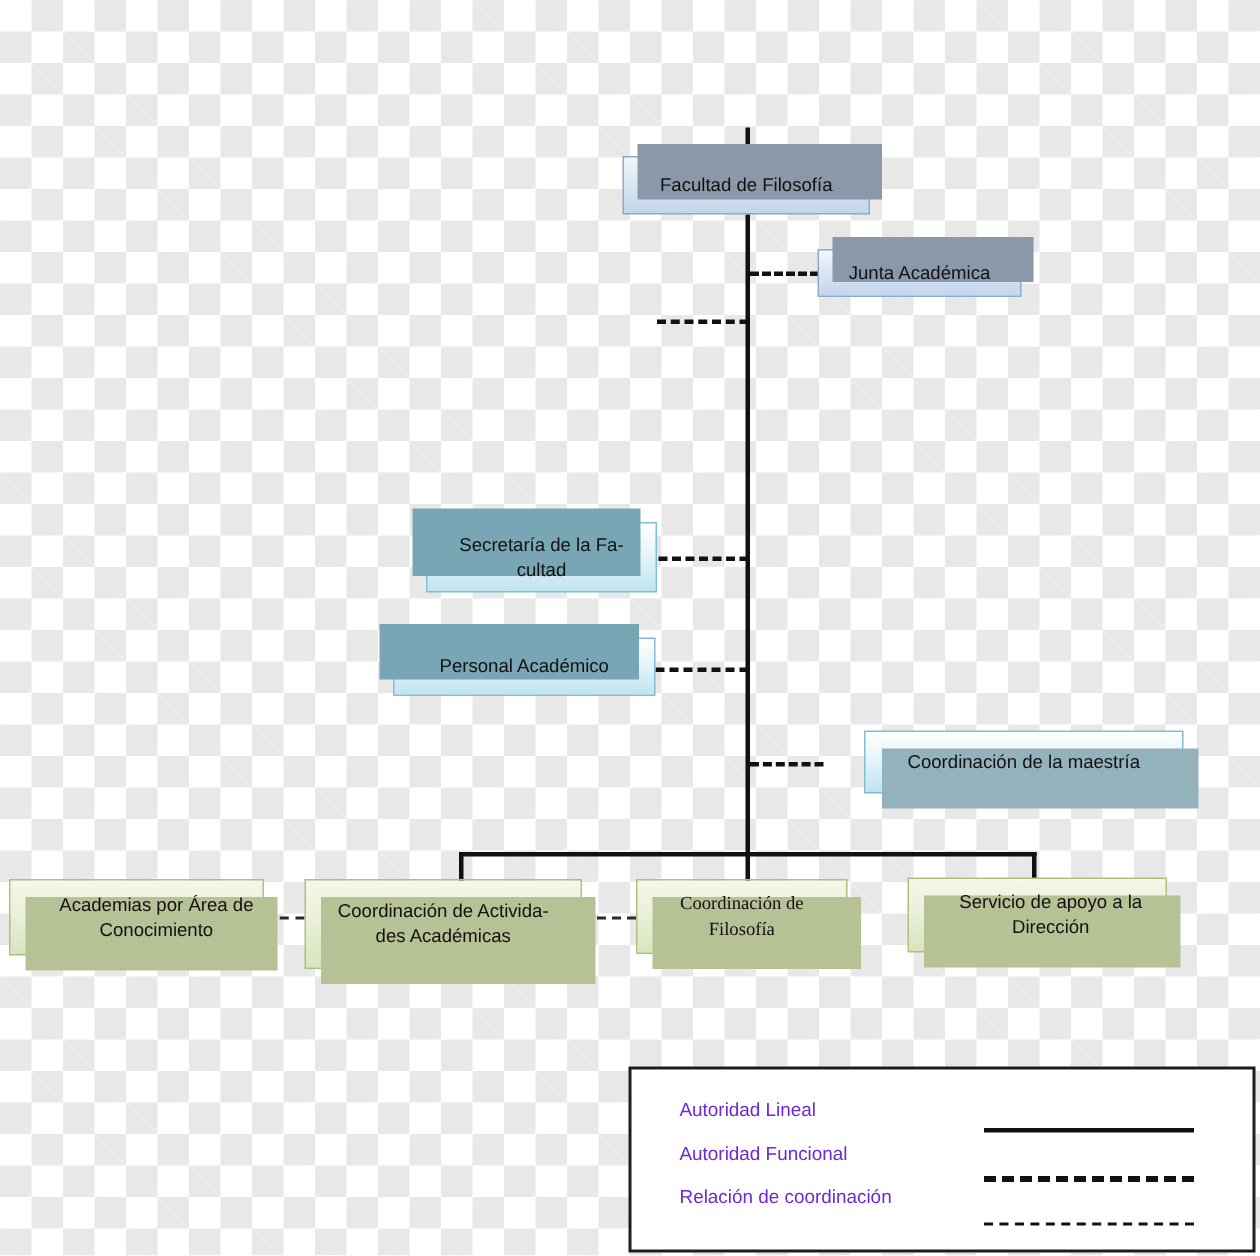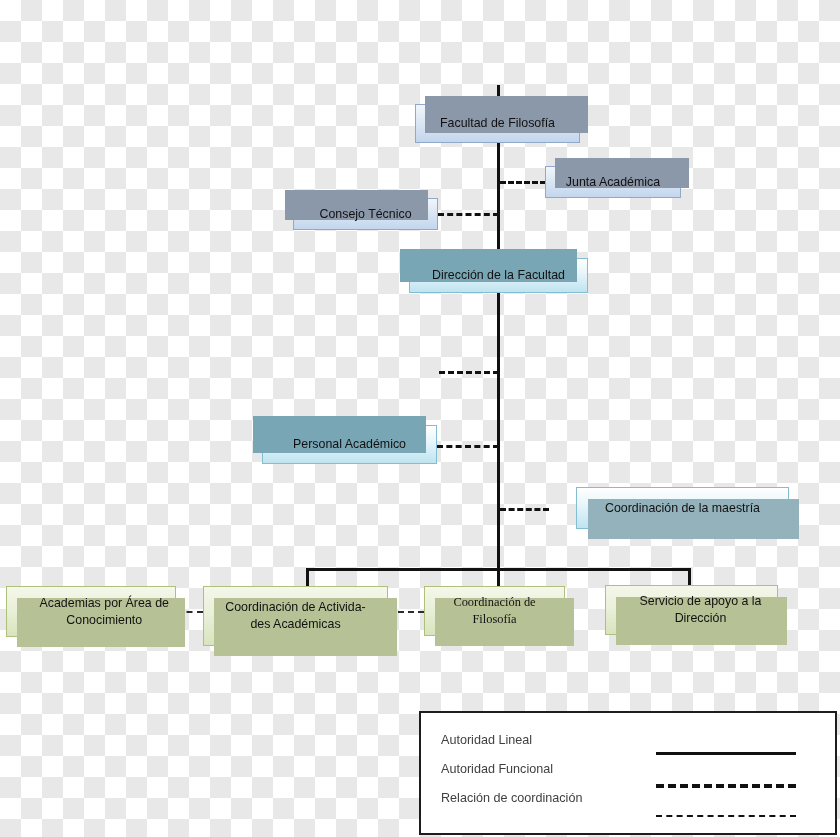--- a/index.html
+++ b/index.html
@@ -138,23 +138,23 @@
     top: 711px;
     width: 418px;
     height: 124px;
     box-sizing: border-box;
     border: 2px solid #1d1d1d;
     background: #ffffff;
     z-index: 8;
   }
   .legend-row {
     position: absolute;
-    left: 20px;
+    left: 32px;
     font-size: 12.6px;
-    color: #404040;
+    color: #6d28d9;
     white-space: nowrap;
   }
   .legend-sample {
     position: absolute;
     left: 235px;
     width: 140px;
   }
   .smp-solid  { border-top: 3px solid #111111; }
   .smp-dashed { border-top: 4px dashed #111111; }
   .smp-fine   { border-top: 2px dashed #111111; }
@@ -197,34 +197,29 @@
     </span>
   </div>
 
   <div class="node steel" style="left:545px; top:166px; width:136px; height:32px;text-align:right;">
     <span class="shadow-ur"></span>
     <span>
       <span class="lbl">Junta Académica</span>
     </span>
   </div>
 
-  <div class="node steel" style="left:293px; top:198px; width:145px; height:32px;">
+
+
+  <div class="node cyan" style="left:284px; top:348px; width:154px; height:47px;">
     <span class="shadow-ul"></span>
     <span>
-      <span class="lbl">Consejo Técnico</span>
-    </span>
-  </div>
-
-  <div class="node cyan" style="left:409px; top:258px; width:179px; height:35px;">
-    <span class="shadow-ul"></span>
-    <span>
-      <span class="lbl">Dirección de la Facultad</span>
-    </span>
-  </div>
-
+      <span class="lbl">Secretaría de la Fa-</span>
+      <span class="lbl">cultad</span>
+    </span>
+  </div>
 
   <div class="node cyan" style="left:262px; top:425px; width:175px; height:39px;">
     <span class="shadow-ul"></span>
     <span>
       <span class="lbl">Personal Académico</span>
     </span>
   </div>
 
   <div class="node cyan" style="left:576px; top:487px; width:213px; height:42px;">
     <span class="shadow-dr"></span>

